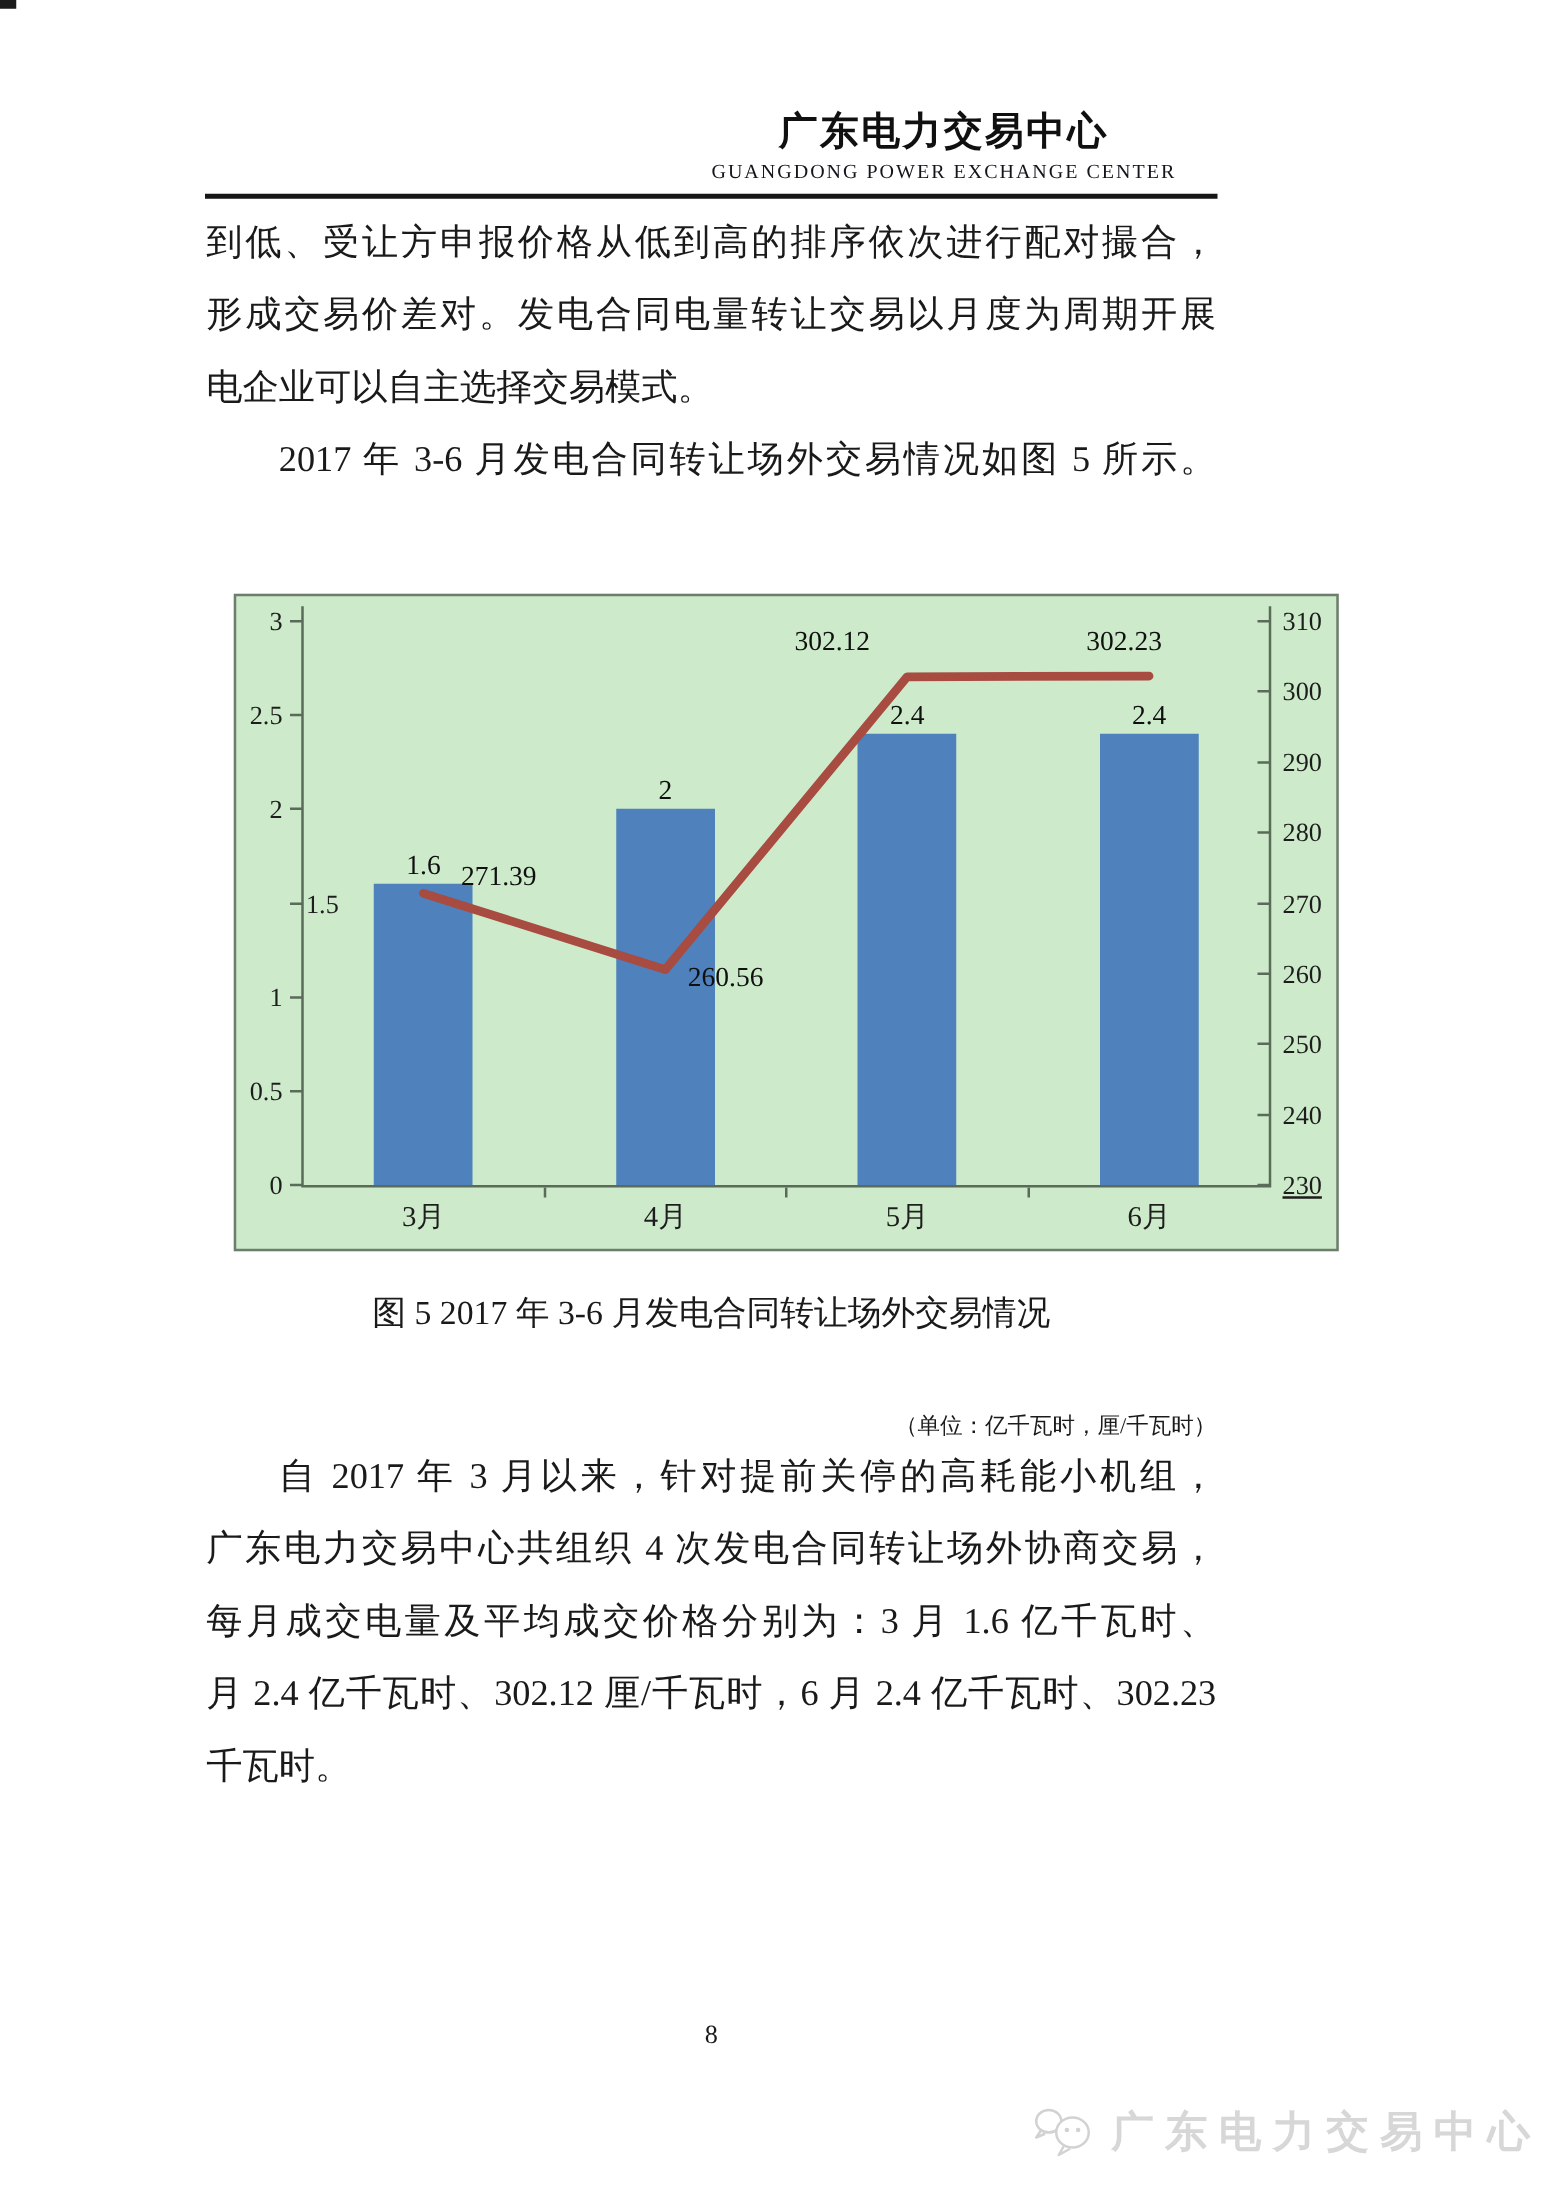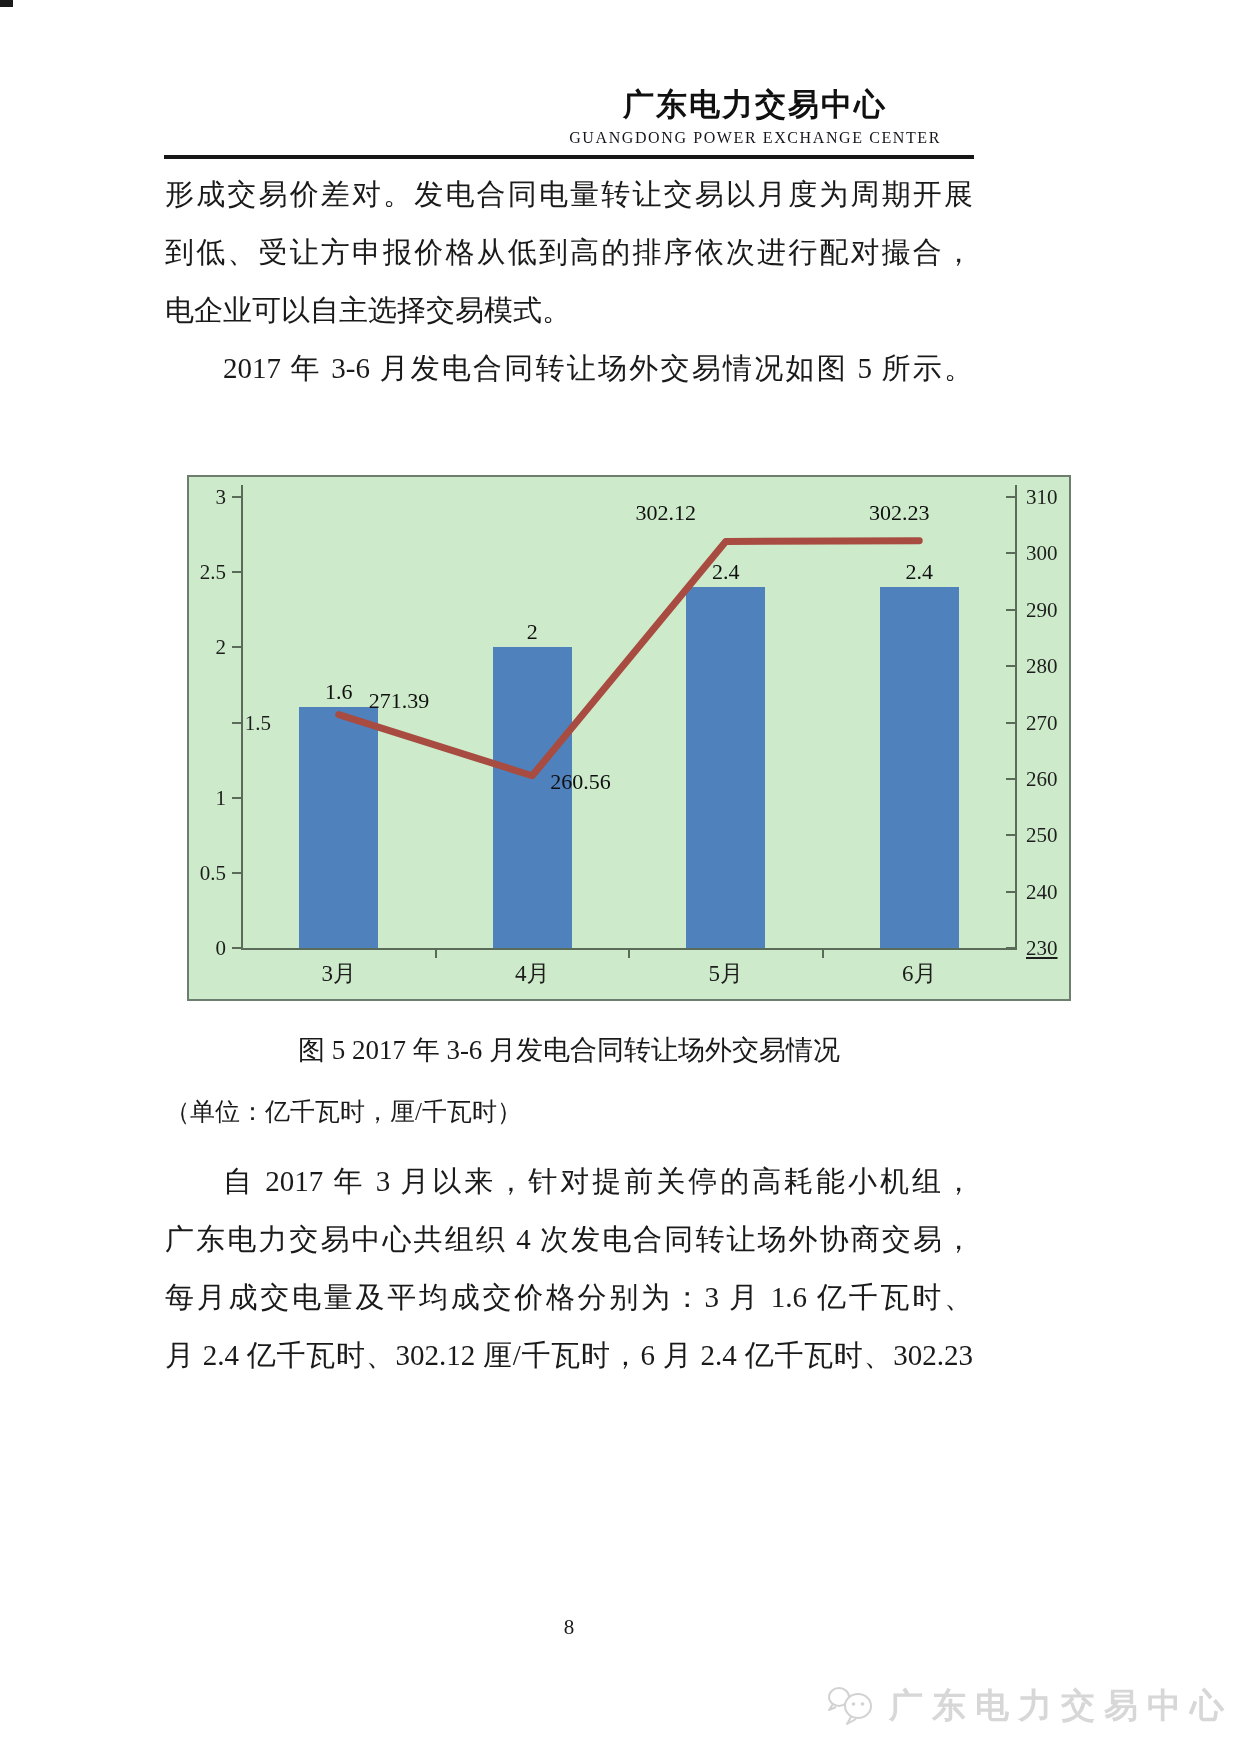--- a/index.html
+++ b/index.html
@@ -11,21 +11,21 @@
   .logo{position:absolute;top:84px;right:300px;text-align:center}
   .logo-cn{font-family:"Liberation Sans","DejaVu Sans",sans-serif;font-weight:bold;font-size:31px;letter-spacing:2px;color:#101010}
   .logo-en{font-size:16px;letter-spacing:1.6px;margin-top:3px;color:#14141c;white-space:nowrap}
   .rule{position:absolute;left:164px;top:155px;width:810px;height:4px;background:#161616}
   .col{position:absolute;left:165px;width:808px}
   .para .line{font-size:29px;line-height:58px;text-align:justify;text-align-last:left}
   .para .line.j{text-align-last:justify}
   .para .line.ind{text-indent:58px}
   #para1{top:165px}
   #caption{top:1028px;font-size:27px;line-height:44px;text-align:center}
-  #unit{top:1092px;font-size:25px;line-height:40px;text-align:left}
+  #unit{top:1120px;font-size:18px;line-height:40px;text-align:right}
   #para3{top:1152px}
   #pageno{top:1612px;text-align:center;font-size:21px;line-height:30px}
   
   #chart-box{
     position:absolute;left:187px;top:475px;width:884px;height:526px;
     background:#cdebca;border:2px solid #6e7e6e;box-sizing:border-box;
   }
   .axis-line,.tick{position:absolute;background:#5a6b5a}
   .tick-label{position:absolute;font-size:21px;line-height:26px;color:#1d1d1d;white-space:nowrap}
   .left-tick-label{text-align:right}
@@ -41,22 +41,22 @@
 
 <div class="artifact" style="left:0;top:0;width:13px;height:7px"></div>
 
 <div class="logo">
   <div class="logo-cn">广东电力交易中心</div>
   <div class="logo-en">GUANGDONG POWER EXCHANGE CENTER</div>
 </div>
 <div class="rule"></div>
 
 <div id="para1" class="col para">
+  <div class="line j">到低、受让方申报价格从低到高的排序依次进行配对撮合，</div>
   <div class="line j">形成交易价差对。发电合同电量转让交易以月度为周期开展</div>
-  <div class="line j">到低、受让方申报价格从低到高的排序依次进行配对撮合，</div>
   <div class="line">电企业可以自主选择交易模式。</div>
   <div class="line ind j">2017 年 3-6 月发电合同转让场外交易情况如图 5 所示。</div>
 </div>
 
 <div id="chart-box">
     <div class="axis-line" style="left: 52px; top: 8px; width: 2px; height: 463px;"></div>
     <div class="axis-line" style="left: 826px; top: 8px; width: 2px; height: 463px;"></div>
     <div class="axis-line" style="left: 52px; top: 471px; width: 776px; height: 2px;"></div>
     <div class="tick" style="left: 43px; top: 19px; width: 10px; height: 2px;"></div>
     <div class="tick-label left-tick-label" style="left: 0px; top: 7px; width: 37px;">3</div>
@@ -115,20 +115,21 @@
   </div>
 
 <div id="caption" class="col">图 5 2017 年 3-6 月发电合同转让场外交易情况</div>
 <div id="unit" class="col">（单位：亿千瓦时，厘/千瓦时）</div>
 
 <div id="para3" class="col para">
   <div class="line ind j">自 2017 年 3 月以来，针对提前关停的高耗能小机组，</div>
   <div class="line j">广东电力交易中心共组织 4 次发电合同转让场外协商交易，</div>
   <div class="line j">每月成交电量及平均成交价格分别为：3 月 1.6 亿千瓦时、</div>
   <div class="line j">月 2.4 亿千瓦时、302.12 厘/千瓦时，6 月 2.4 亿千瓦时、302.23</div>
+  <div class="line">千瓦时。</div>
 </div>
 
 <div id="pageno" class="col">8</div>
 
 <div id="footer-mark">
   <svg width="54" height="46" viewBox="0 0 54 46">
     <ellipse cx="14" cy="14" rx="10" ry="9" fill="none" stroke="#d2d2d2" stroke-width="2"></ellipse>
     <path d="M8 21 L4 27 L11 24" fill="none" stroke="#d2d2d2" stroke-width="2" stroke-linejoin="round"></path>
     <ellipse cx="33" cy="23" rx="13" ry="12" fill="#ffffff" stroke="#d2d2d2" stroke-width="2"></ellipse>
     <circle cx="28.5" cy="21" r="1.8" fill="#d2d2d2"></circle>

